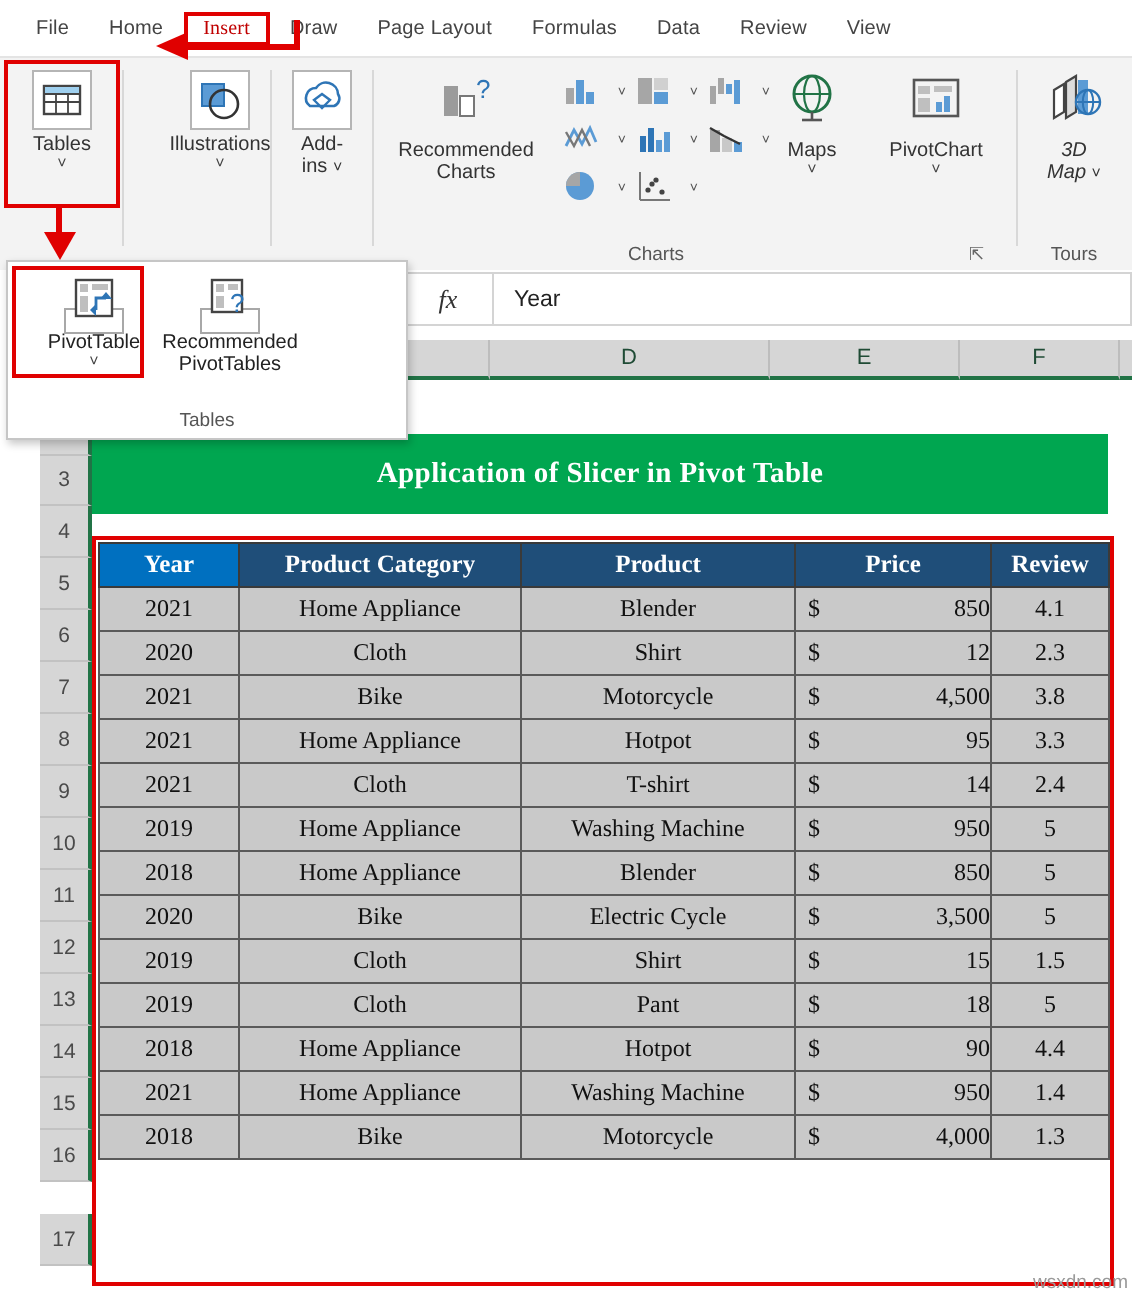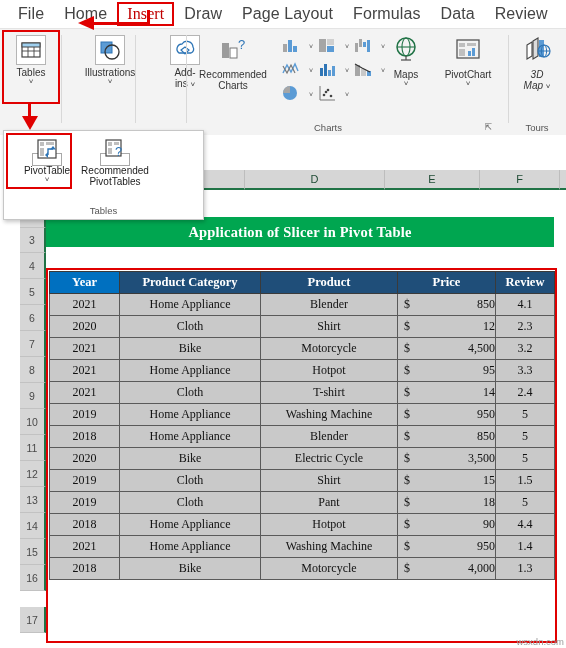--- a/index.html
+++ b/index.html
@@ -22,21 +22,21 @@
   .ribbon-tabs {
     position: absolute;
     left: 0; top: 0;
     width: 566px; height: 28px;
     background: #ffffff;
     display: flex;
     align-items: center;
     padding-left: 8px;
   }
   .rtab {
-    font-size: 16px;
+    font-size: 10px;
     color: #444444;
     padding: 3px 10px;
     white-space: nowrap;
     letter-spacing: 0.1px;
   }
   .rtab.active-marked {
     color: #c00000;
     border: 2px solid #e00000;
     padding: 1px 8px;
     font-weight: normal;
@@ -303,21 +303,21 @@
             <rect x="5" y="6" width="11" height="11" fill="#5b9bd5" stroke="#2e75b6" stroke-width="1"></rect>
             <circle cx="16" cy="16" r="7" fill="none" stroke="#333" stroke-width="1.3"></circle>
           </svg>
         </span>
         <span>Illustrations</span>
         <span class="chev">˅</span>
       </div>
     </div>
     <div class="gsep" style="left:135px;"></div>
 
-    <div class="rgroup" style="left:137px; width:48px;margin-left:24px;">
+    <div class="rgroup" style="left:137px; width:48px;">
       <div class="bigbtn" style="left:0px; width:48px;">
         <span class="ic iconbox">
           <svg width="28" height="28" viewBox="0 0 28 28">
             <path d="M8 17 a5 5 0 0 1 3 -9 a6 6 0 0 1 11 3 a4 4 0 0 1 -2 6 z" fill="none" stroke="#2e75b6" stroke-width="1.3"></path>
             <polygon points="10,14 14,11 18,14 14,18" fill="none" stroke="#2e75b6" stroke-width="1.2"></polygon>
           </svg>
         </span>
         <span>Add-</span><br>
         <span>ins</span>
         <span style="font-size:8px;">˅</span>
@@ -509,20 +509,28 @@
       <span>Recommended</span><br>
       <span>PivotTables</span>
     </div>
 
 
     <div class="dd-label">Tables</div>
   </div>
 
   <div class="ann-box" style="left:6px; top:133px; width:66px; height:56px; z-index:45;"></div>
 
+  <div class="formula-row">
+    <div class="fx-cell">
+        <span>fx</span>
+      </div>
+    <div class="fbar">
+        <span>Year</span>
+      </div>
+  </div>
 
   <div class="colhdr-row">
     <div class="colhdr blank" style="left:0px; width:44px;"></div>
     <div class="colhdr" style="left:44px; width:140px;">D</div>
     <div class="colhdr" style="left:184px; width:95px;">E</div>
     <div class="colhdr" style="left:279px; width:80px;">F</div>
     <div class="colhdr blank" style="left:359px; width:6px; border-right:none;"></div>
   </div>
 
   <div class="rowhdr-col">
@@ -537,21 +545,21 @@
     <div class="rowhdr" style="height:26px;">10</div>
     <div class="rowhdr" style="height:26px;">11</div>
     <div class="rowhdr" style="height:26px;">12</div>
     <div class="rowhdr" style="height:26px;">13</div>
     <div class="rowhdr" style="height:26px;">14</div>
     <div class="rowhdr" style="height:26px;">15</div>
     <div class="rowhdr" style="height:26px;">16</div>
     <div class="rowhdr" style="height:26px;margin-top:16px;">17</div>
   </div>
 
-  <div class="title-banner" style="top:217px; height:30px;">Application of Slicer in Pivot Table</div>
+  <div class="title-banner" style="top:217px; height:40px;">Application of Slicer in Pivot Table</div>
 
   <table class="grid" style="left:49px; top:271px; width:505px;">
     <colgroup>
       <col style="width:70px;">
       <col style="width:141px;">
       <col style="width:137px;">
       <col style="width:98px;">
       <col style="width:59px;">
     </colgroup>
     <thead>
@@ -585,21 +593,21 @@
         <td>2.3</td>
       </tr>
       <tr>
         <td>2021</td>
         <td>Bike</td>
         <td>Motorcycle</td>
         <td class="price">
             <span class="cur">$</span>
             <span class="amt">4,500</span>
           </td>
-        <td>3.2</td>
+        <td>3.8</td>
       </tr>
       <tr>
         <td>2021</td>
         <td>Home Appliance</td>
         <td>Hotpot</td>
         <td class="price">
             <span class="cur">$</span>
             <span class="amt">95</span>
           </td>
         <td>3.3</td>

